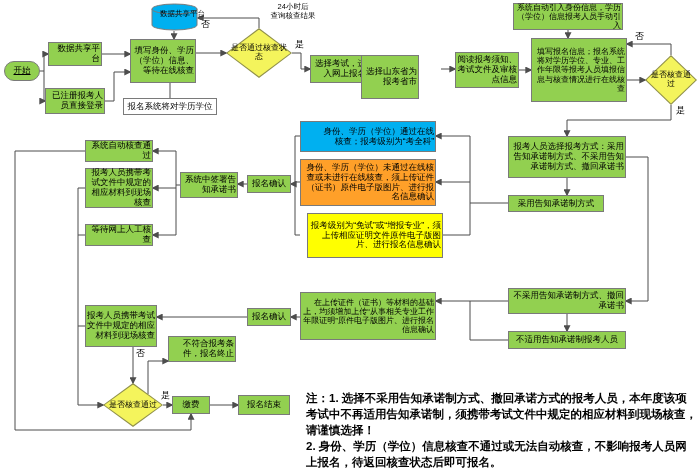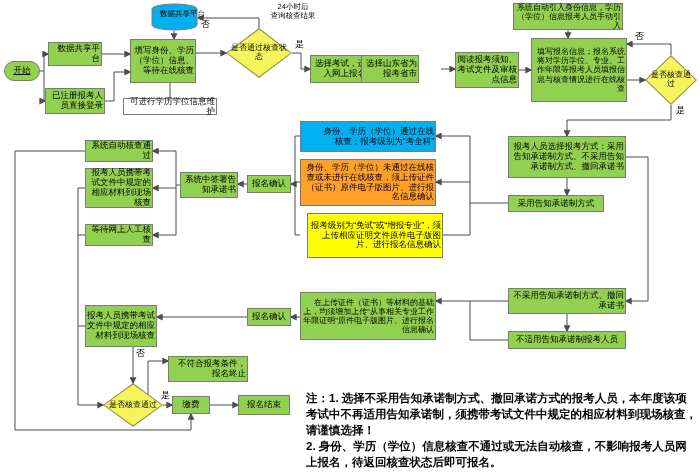--- a/index.html
+++ b/index.html
@@ -105,28 +105,28 @@
 
   <div class="plain-text" style="left:262px;top:2px;width:62px;height:26px">24小时后
 查询核查结果</div>
 
   <div class="node green small" style="left:513px;top:3px;width:110px;height:27px">系统自动引入身份信息，学历（学位）信息报考人员手动引入</div>
 
   <div class="node green rounded" style="left:4px;top:61px;width:36px;height:20px">开始</div>
   <div class="node green" style="left:48px;top:42px;width:54px;height:24px">数据共享平台</div>
   <div class="node green" style="left:45px;top:88px;width:60px;height:26px">已注册报考人员直接登录</div>
   <div class="node green" style="left:130px;top:39px;width:66px;height:44px">填写身份、学历（学位）信息、等待在线核查</div>
-  <div class="node white" style="left:123px;top:98px;width:94px;height:17px">可进行学历学位信息维护</div>
+  <div class="node white" style="left:123px;top:98px;width:94px;height:17px">报名系统将对学历学位</div>
 
   <div class="diamond" style="left:226px;top:28px;width:66px;height:50px">
     <span class="dlabel">是否通过核查状态</span>
   </div>
 
   <div class="node green" style="left:310px;top:55px;width:58px;height:28px">选择考试，进入网上报名</div>
-  <div class="node green" style="left:361px;top:55px;width:58px;height:28px">选择山东省为报考省市</div>
+  <div class="node green" style="left:361px;top:55px;width:58px;height:44px">选择山东省为报考省市</div>
   <div class="node green" style="left:455px;top:52px;width:64px;height:36px">阅读报考须知、考试文件及审核点信息</div>
   <div class="node green small" style="left:531px;top:38px;width:96px;height:64px">填写报名信息；报名系统将对学历学位、专业、工作年限等报考人员填报信息与核查情况进行在线核查</div>
 
   <div class="diamond" style="left:645px;top:55px;width:52px;height:50px">
     <span class="dlabel">是否核查通过</span>
   </div>
 
   <div class="node cyan" style="left:300px;top:121px;width:136px;height:31px">身份、学历（学位）通过在线核查；报考级别为“考全科”</div>
   <div class="node orange" style="left:300px;top:159px;width:136px;height:47px">身份、学历（学位）未通过在线核查或未进行在线核查，须上传证件（证书）原件电子版图片、进行报名信息确认</div>
   <div class="node yellow" style="left:307px;top:213px;width:136px;height:45px">报考级别为“免试”或“增报专业”，须上传相应证明文件原件电子版图片、进行报名信息确认</div>
@@ -138,21 +138,21 @@
   <div class="node green" style="left:85px;top:168px;width:68px;height:40px">报考人员携带考试文件中规定的相应材料到现场核查</div>
   <div class="node green" style="left:85px;top:224px;width:68px;height:22px">等待网上人工核查</div>
   <div class="node green" style="left:180px;top:172px;width:58px;height:26px">系统中签署告知承诺书</div>
   <div class="node green" style="left:247px;top:175px;width:44px;height:18px">报名确认</div>
 
   <div class="node green small" style="left:300px;top:292px;width:136px;height:48px">在上传证件（证书）等材料的基础上，均须增加上传“从事相关专业工作年限证明”原件电子版图片、进行报名信息确认</div>
   <div class="node green" style="left:247px;top:308px;width:44px;height:18px">报名确认</div>
   <div class="node green" style="left:508px;top:288px;width:118px;height:26px">不采用告知承诺制方式、撤回承诺书</div>
   <div class="node green" style="left:508px;top:331px;width:118px;height:18px">不适用告知承诺制报考人员</div>
   <div class="node green" style="left:85px;top:305px;width:72px;height:42px">报考人员携带考试文件中规定的相应材料到现场核查</div>
-  <div class="node green" style="left:168px;top:356px;width:80px;height:26px">不符合报考条件，报名终止</div>
+  <div class="node green" style="left:168px;top:336px;width:68px;height:26px">不符合报考条件，报名终止</div>
 
   <div class="diamond" style="left:103px;top:383px;width:60px;height:44px">
     <span class="dlabel">是否核查通过</span>
   </div>
 
   <div class="node green" style="left:172px;top:396px;width:38px;height:18px">缴费</div>
   <div class="node green" style="left:238px;top:395px;width:52px;height:20px">报名结束</div>
 
   <span class="edge-label" style="left:200px;top:20px">否</span>
   <span class="edge-label" style="left:294px;top:40px">是</span>

